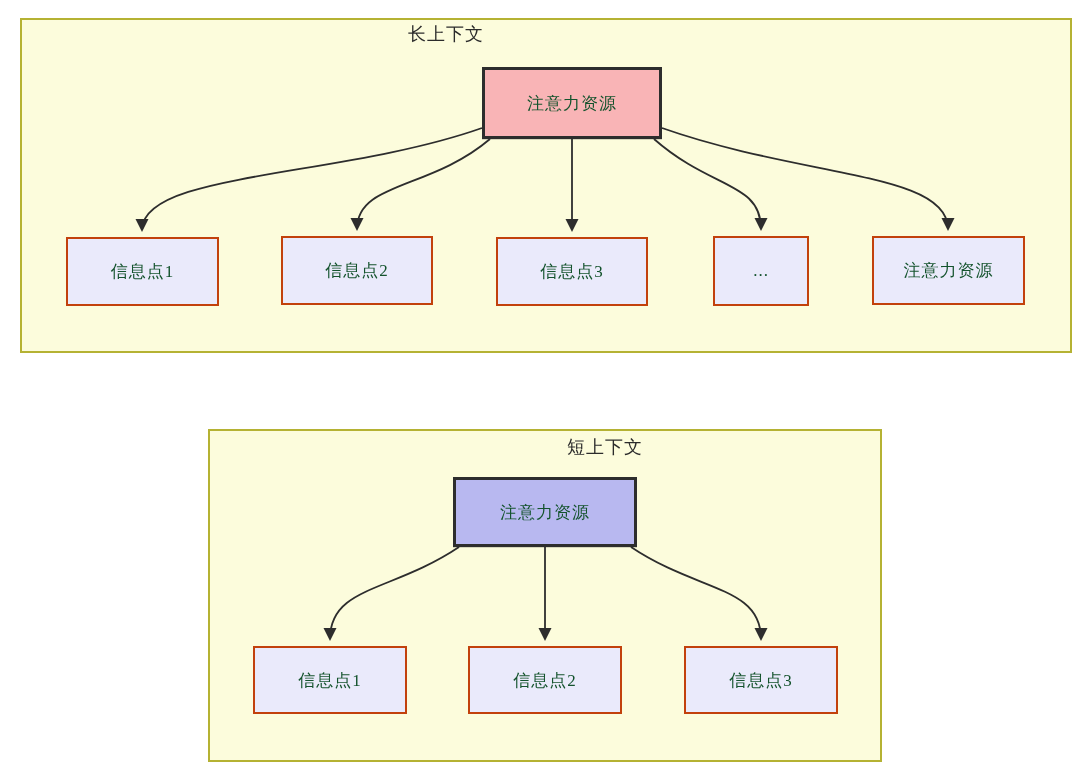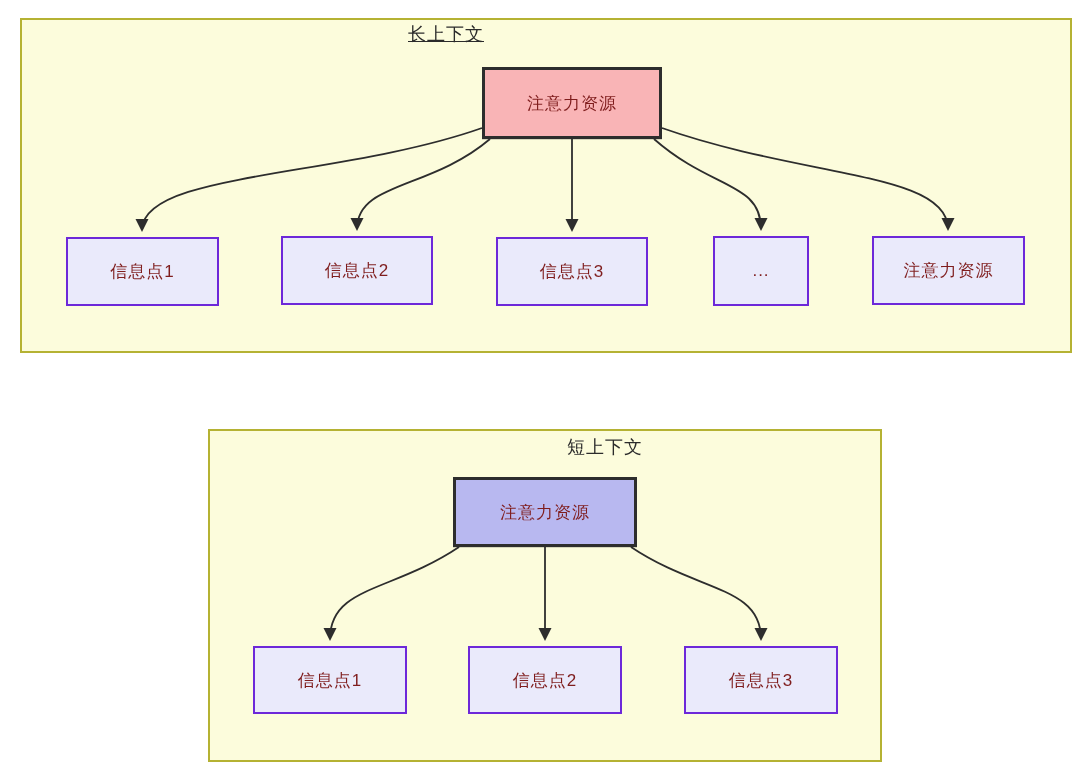--- a/index.html
+++ b/index.html
@@ -26,45 +26,46 @@
     color: #2b2b2b;
     letter-spacing: 1px;
   }
   .node {
     position: absolute;
     display: flex;
     align-items: center;
     justify-content: center;
     box-sizing: border-box;
     font-size: 17px;
-    color: #7f1d1d;
+    color: #14532d;
     letter-spacing: 1px;
   }
   .attention {
     border: 3px solid #2d2d2d;
     box-shadow: 0 1px 0 rgba(0,0,0,0.15);
   }
   .info {
     background: #EAEAFB;
-    border: 2px solid #6d28d9;
+    border: 2px solid #c2410c;
+    font-family: Liberation Serif, serif;
   }
   svg.arrows {
     position: absolute;
     left: 0;
     top: 0;
     pointer-events: none;
   }
 </style>
 </head>
 <body>
 
 <div class="canvas">
 
   <div class="panel" style="left:20px; top:18px; width:1052px; height:335px;"></div>
-  <div class="panel-title" style="top:22px; left:20px; width:852px;text-decoration:underline;">长上下文</div>
+  <div class="panel-title" style="top:22px; left:20px; width:852px;">长上下文</div>
 
   <div class="node attention" style="left: 482px; top: 67px; width: 180px; height: 72px; background: rgb(249, 180, 182);">
     <span>注意力资源</span>
   </div>
 
   <div class="node info" style="left:66px; top:237px; width:153px; height:69px;">
     <span>信息点1</span>
   </div>
   <div class="node info" style="left:281px; top:236px; width:152px; height:69px;">
     <span>信息点2</span>

